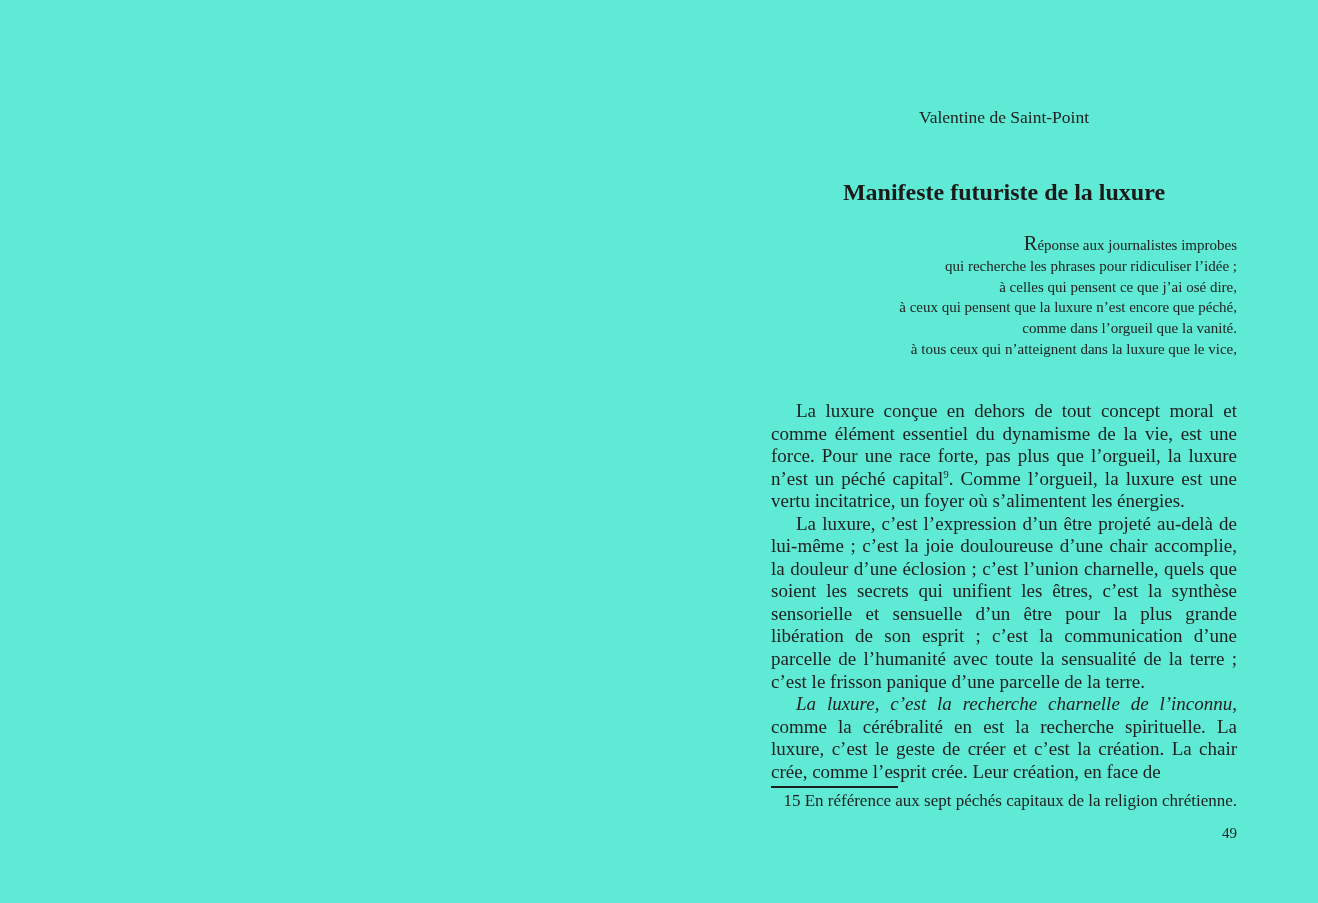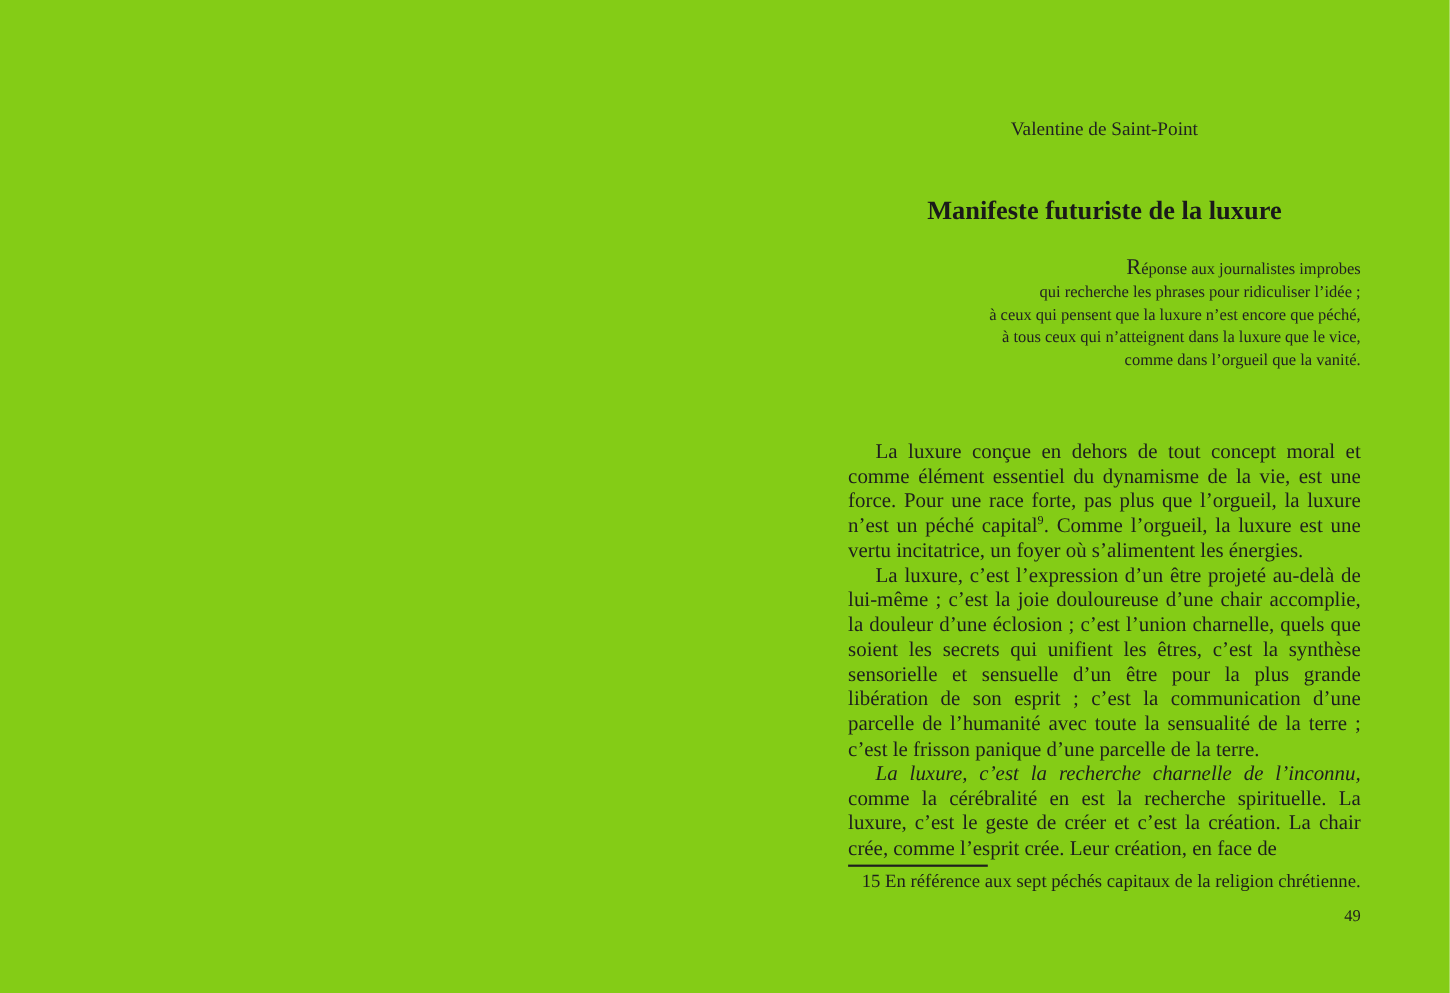--- a/index.html
+++ b/index.html
@@ -9,21 +9,21 @@
     height: 903px;
     background: #ffffff;
     overflow: hidden;
     font-family: "Liberation Serif", serif;
     color: #1e1e1e;
   }
   .spread {
     position: relative;
     width: 1318px;
     height: 903px;
-    background: #84cc16;
+    background: #5eead4;
   }
   .page-column {
     position: absolute;
     left: 771px;
     top: 0;
     width: 466px;
     height: 903px;
   }
   .author-line {
     position: absolute;
@@ -116,23 +116,24 @@
 <div class="spread">
   <div class="page-column">
 
     <div class="author-line">Valentine de Saint-Point</div>
 
     <h1 class="page-title">Manifeste futuriste de la luxure</h1>
 
     <div class="epigraph">
       <div><span class="ep-initial">R</span><span>éponse aux journalistes improbes</span></div>
       <div>qui recherche les phrases pour ridiculiser l’idée ;</div>
+      <div>à celles qui pensent ce que j’ai osé dire,</div>
       <div>à ceux qui pensent que la luxure n’est encore que péché,</div>
+      <div>comme dans l’orgueil que la vanité.</div>
       <div>à tous ceux qui n’atteignent dans la luxure que le vice,</div>
-      <div>comme dans l’orgueil que la vanité.</div>
     </div>
 
     <div class="body-text">
       <p><span>La luxure conçue en dehors de tout concept moral et comme élément essentiel du dynamisme de la vie, est une force. Pour une race forte, pas plus que l’orgueil, la luxure n’est un péché capital</span><sup>9</sup><span>. Comme l’orgueil, la luxure est une vertu incitatrice, un foyer où s’alimentent les énergies.</span></p>
       <p>La luxure, c’est l’expression d’un être projeté au-delà de lui-même ; c’est la joie douloureuse d’une chair accomplie, la douleur d’une éclosion ; c’est l’union charnelle, quels que soient les secrets qui unifient les êtres, c’est la synthèse sensorielle et sensuelle d’un être pour la plus grande libération de son esprit ; c’est la communication d’une parcelle de l’humanité avec toute la sensualité de la terre ; c’est le frisson panique d’une parcelle de la terre.</p>
       <p><em class="italic-lead">La luxure, c’est la recherche charnelle de l’inconnu,</em><span> comme la cérébralité en est la recherche spirituelle. La luxure, c’est le geste de créer et c’est la création. La chair crée, comme l’esprit crée. Leur création, en face de</span></p>
     </div>
 
     <div class="footnote-rule"></div>
 

